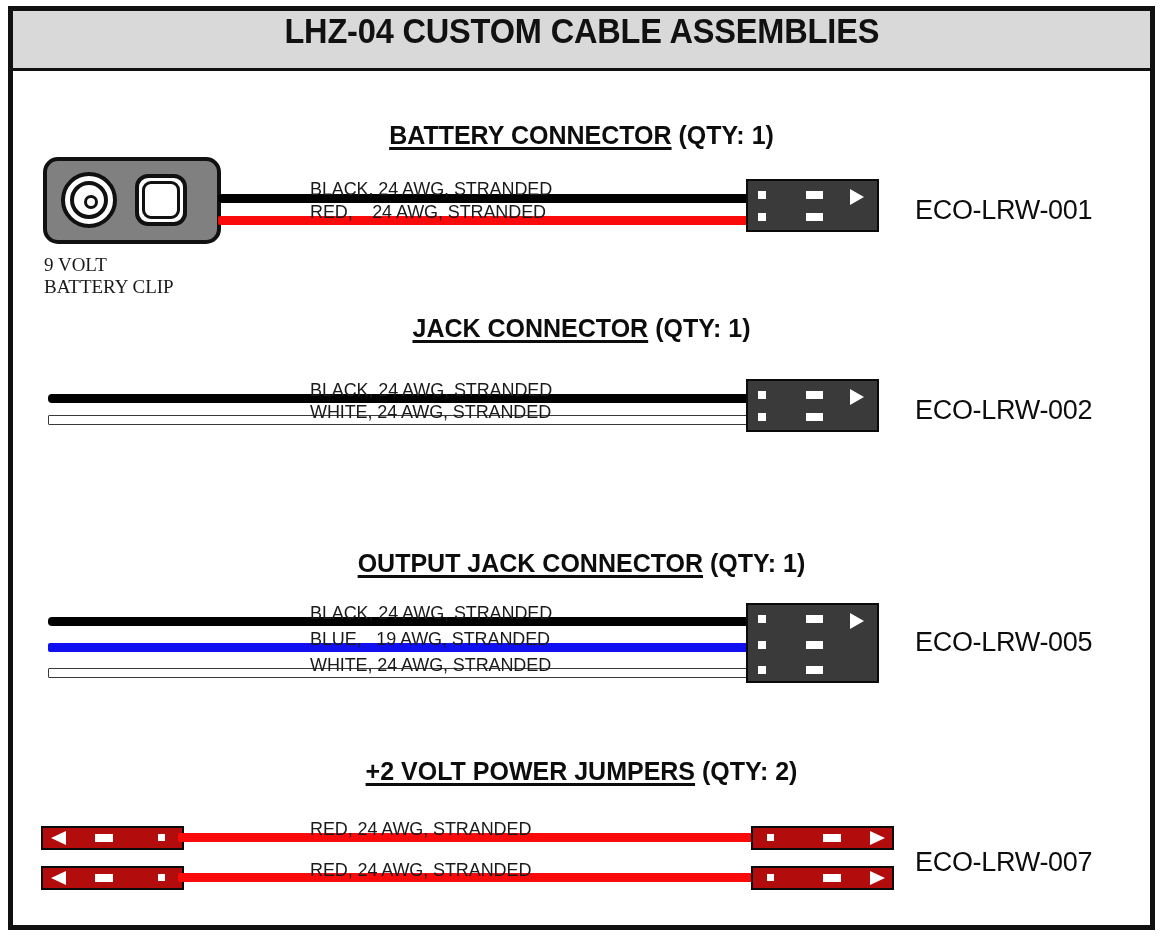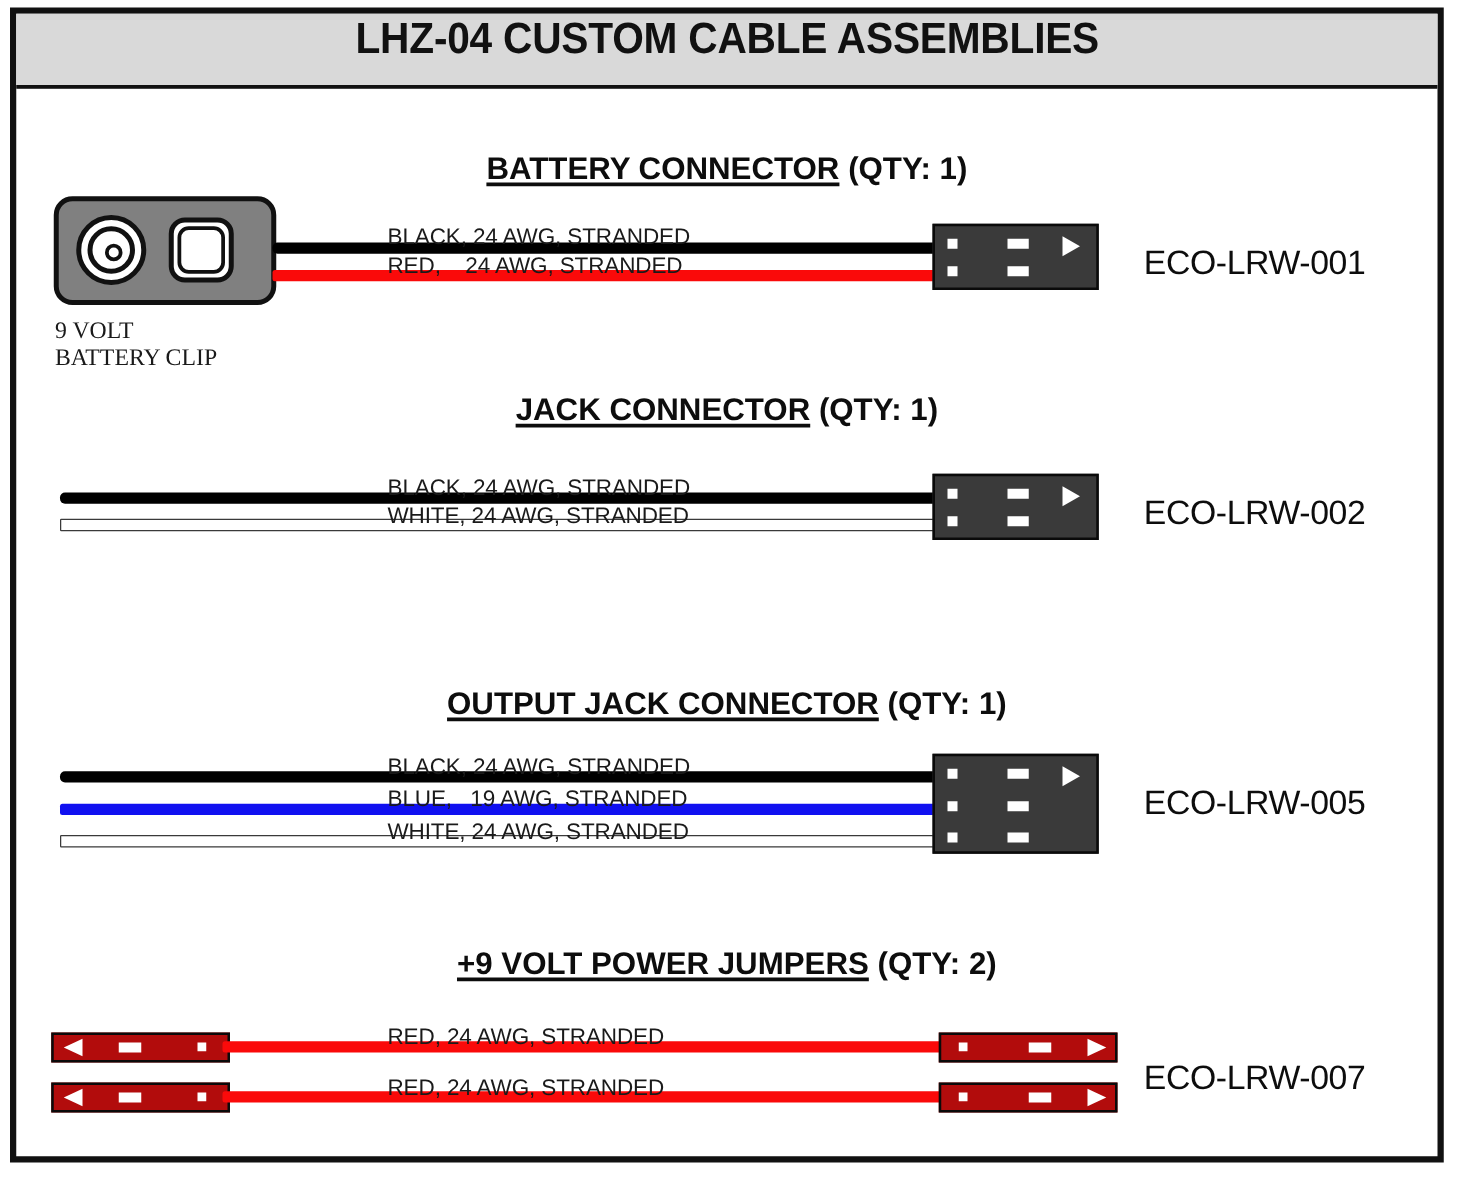--- a/index.html
+++ b/index.html
@@ -314,21 +314,21 @@
       <div class="dash" style="left:58px; top:61px;"></div>
       <div class="tri" style="left:102px; top:8px;"></div>
     </div>
 
     <div class="partnum" style="left:902px; top:616px;">ECO-LRW-005</div>
   </div>
 
   <div class="section">
 
     <div class="sec-heading" style="top:746px;">
-      <span class="nm">+9 VOLT POWER JUMPERS</span><span>&nbsp;</span><span class="qty">(QTY: 2)</span>
+      <span class="nm">+2 VOLT POWER JUMPERS</span><span>&nbsp;</span><span class="qty">(QTY: 2)</span>
     </div>
 
     <div class="jconn" style="left:28px; top:815px; width:143px;">
       <div class="tri-l" style="left:8px;"></div>
       <div class="dash" style="left:52px;"></div>
       <div class="pin" style="left:115px;"></div>
     </div>
     <div class="wire red" style="left:165px; top:822px; width:580px;"></div>
     <div class="wire-label" style="left:297px; top:808px;">RED, 24 AWG, STRANDED</div>
     <div class="jconn" style="left:738px; top:815px; width:143px;">

